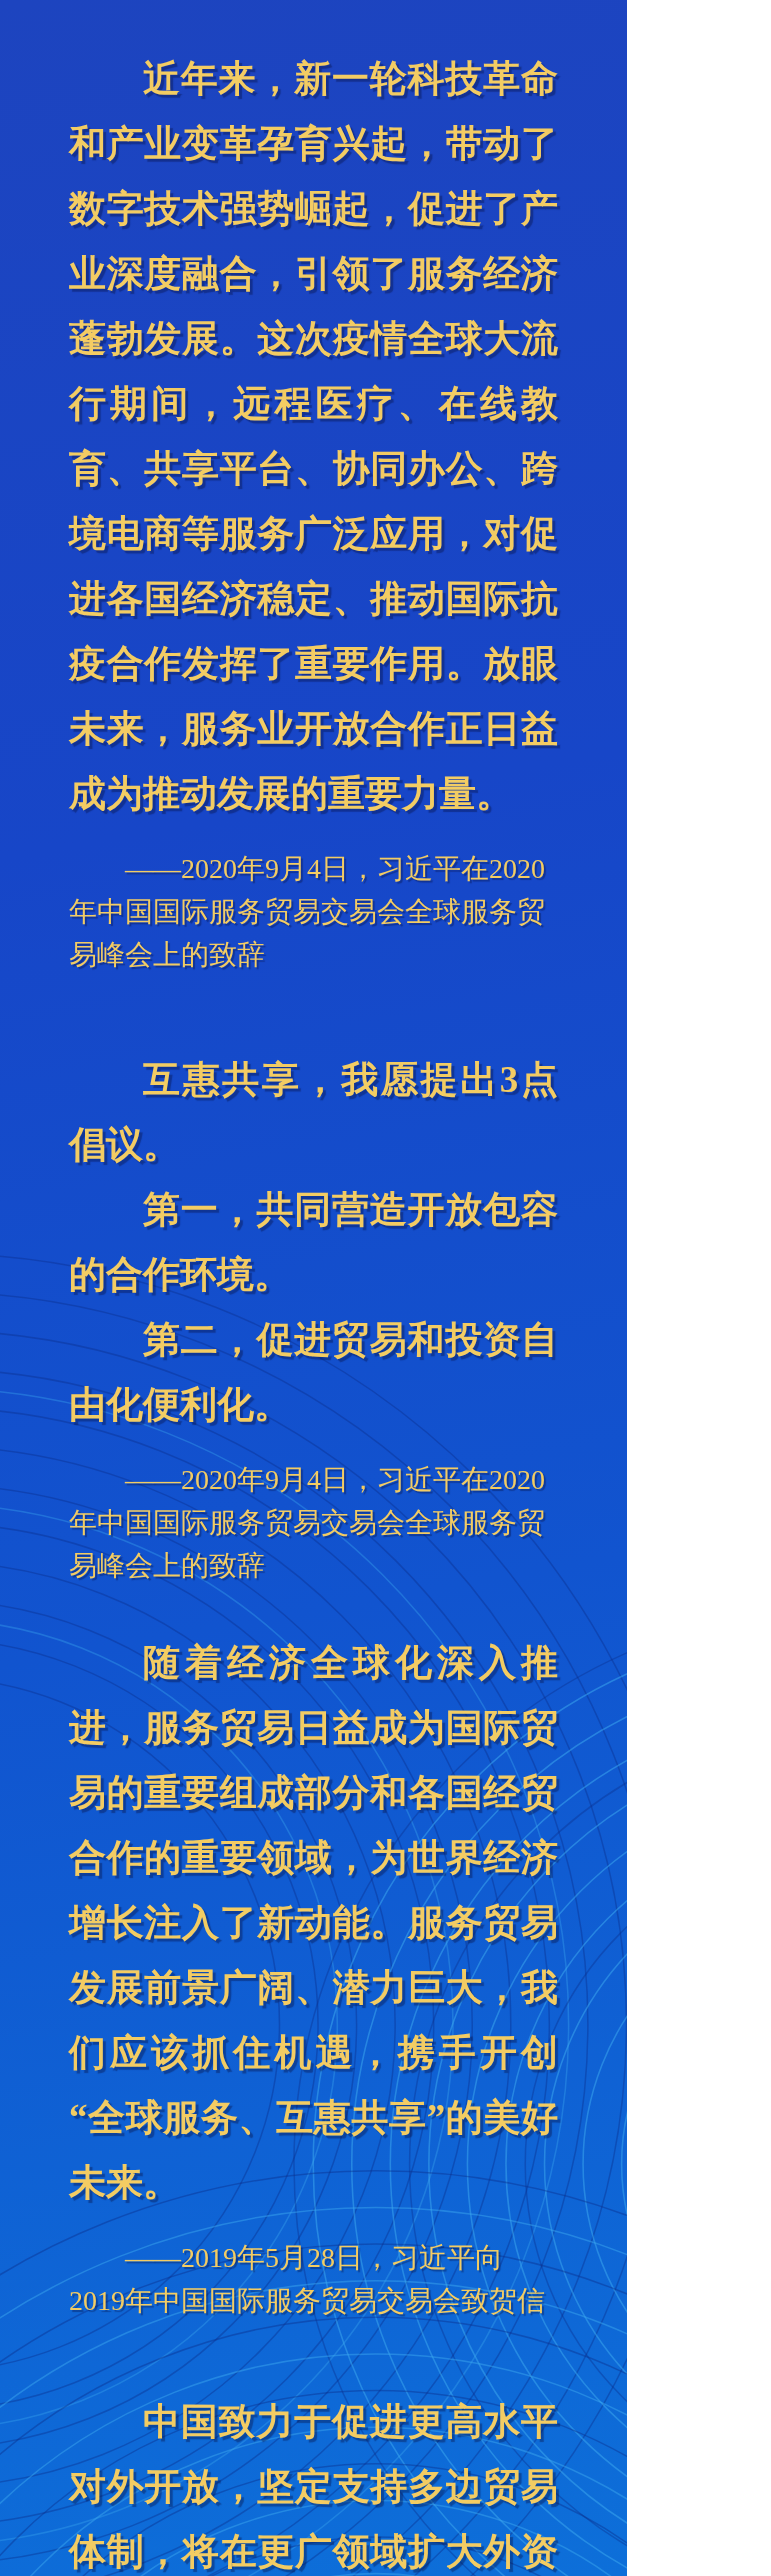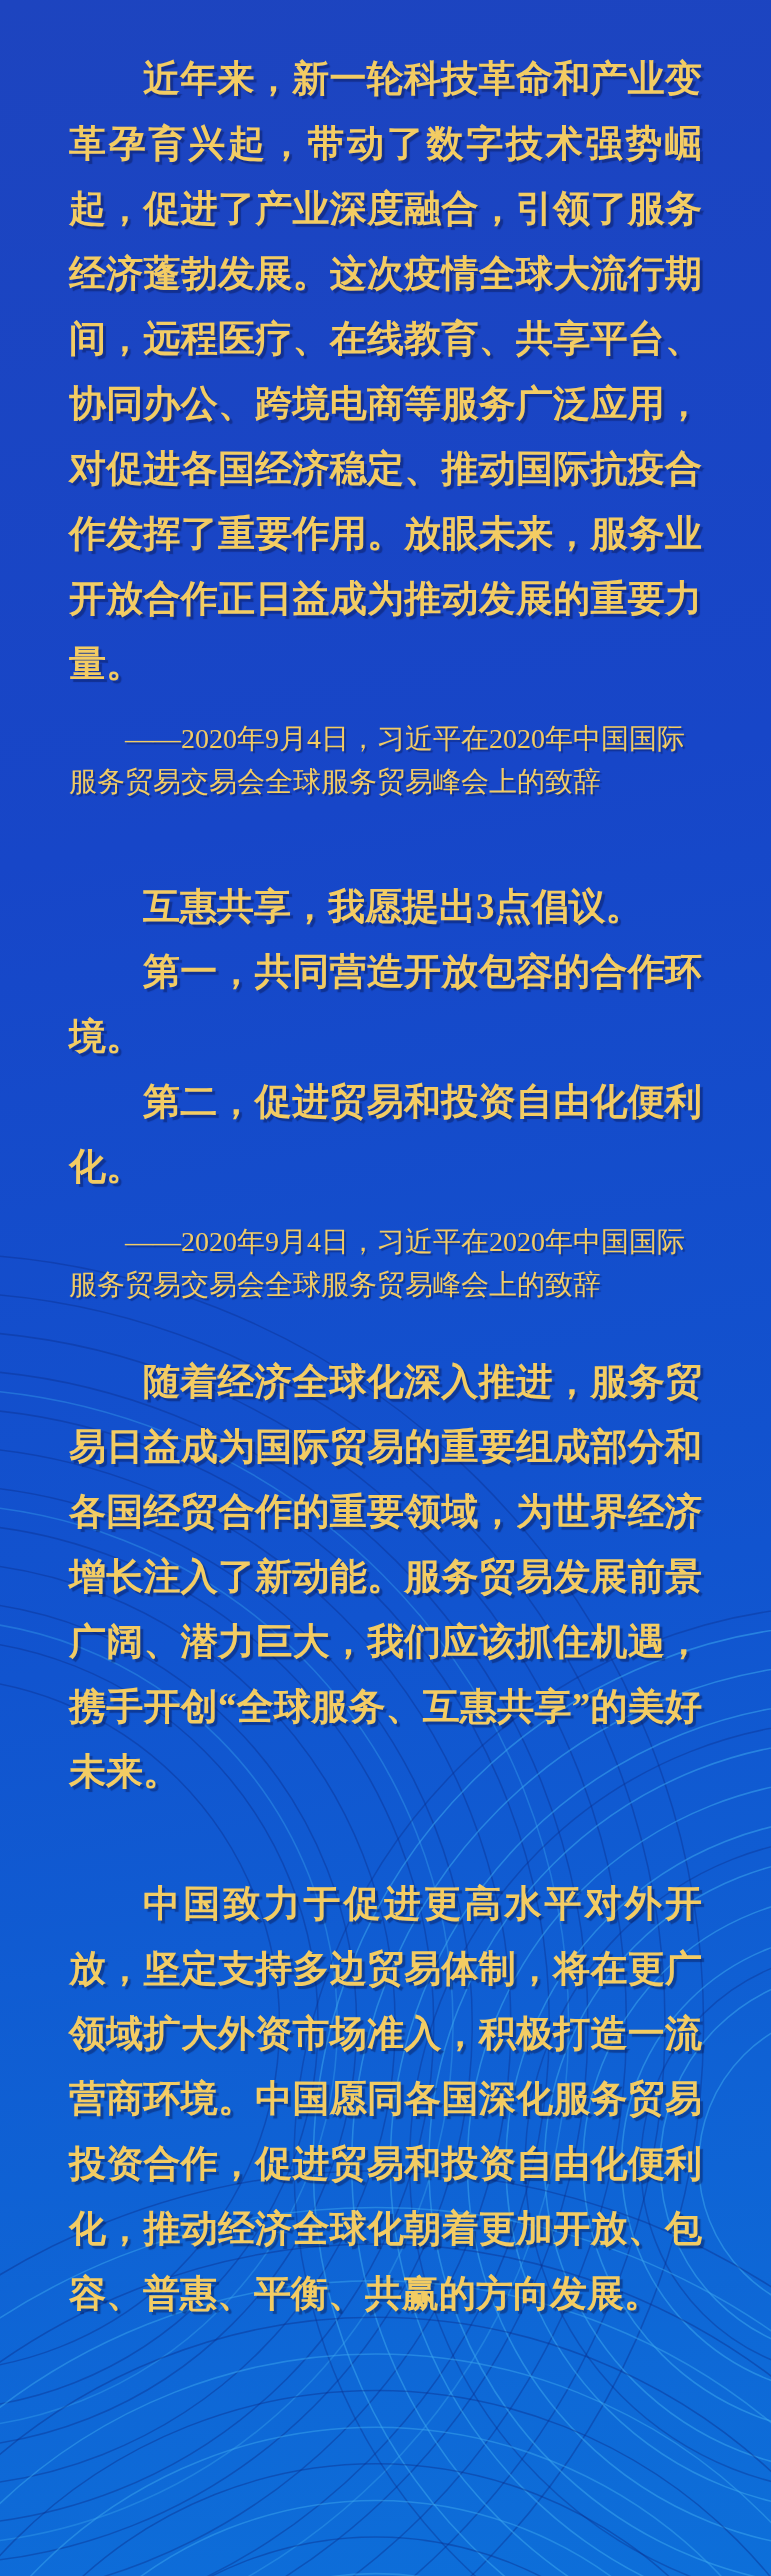--- a/index.html
+++ b/index.html
@@ -2,21 +2,21 @@
 <html lang="zh"><head>
 <meta charset="utf-8">
 <style>
   html, body { margin: 0; padding: 0; }
   body {
     width: 771px; height: 2576px;
     font-family: "Liberation Serif", "DejaVu Serif", serif;
   }
   .poster {
     position: relative;
-    width: 771px; height: 2576px;
+    width: 627px; height: 2576px;
     overflow: hidden;
     background: linear-gradient(170deg, #1d44bf 0%, #1746c8 32%, #1154cf 62%, #0d6fd9 100%);
   }
   .rings {
     position: absolute; left: 0; top: 0;
     width: 771px; height: 2576px;
     pointer-events: none;
   }
   .content {
     position: absolute;
@@ -128,20 +128,21 @@
         <p>第一，共同营造开放包容的合作环境。</p>
         <p>第二，促进贸易和投资自由化便利化。</p>
       </div>
       <p class="attr">——2020年9月4日，习近平在2020年中国国际服务贸易交易会全球服务贸易峰会上的致辞</p>
     </section>
 
     <section class="sec-3">
       <div class="quote">
         <p>随着经济全球化深入推进，服务贸易日益成为国际贸易的重要组成部分和各国经贸合作的重要领域，为世界经济增长注入了新动能。服务贸易发展前景广阔、潜力巨大，我们应该抓住机遇，携手开创“全球服务、互惠共享”的美好未来。</p>
       </div>
+      <p class="attr">——2019年5月28日，习近平向2019年中国国际服务贸易交易会致贺信</p>
     </section>
 
     <section class="sec-4">
       <div class="quote">
         <p>中国致力于促进更高水平对外开放，坚定支持多边贸易体制，将在更广领域扩大外资市场准入，积极打造一流营商环境。中国愿同各国深化服务贸易投资合作，促进贸易和投资自由化便利化，推动经济全球化朝着更加开放、包容、普惠、平衡、共赢的方向发展。</p>
       </div>
 
     </section>
 
   </main>

